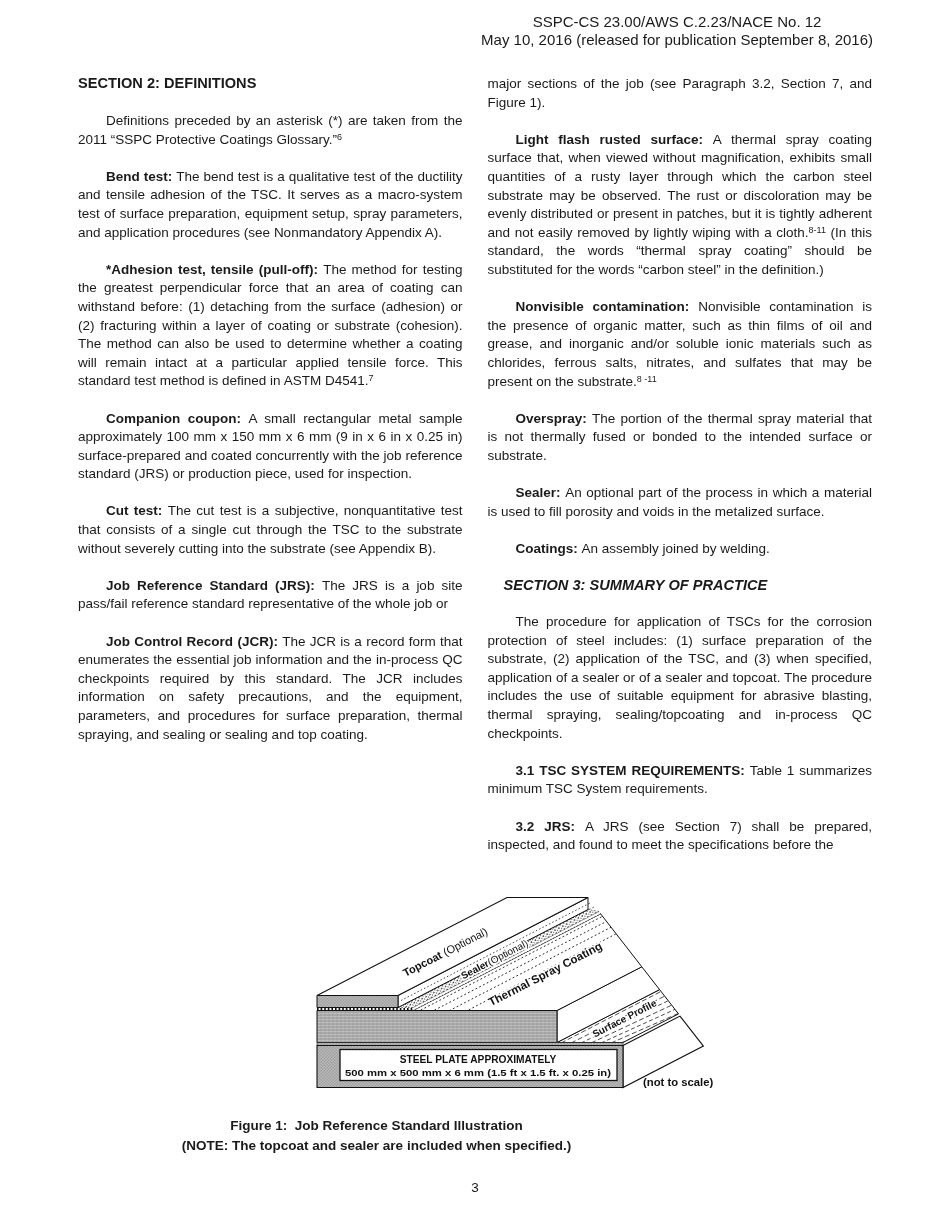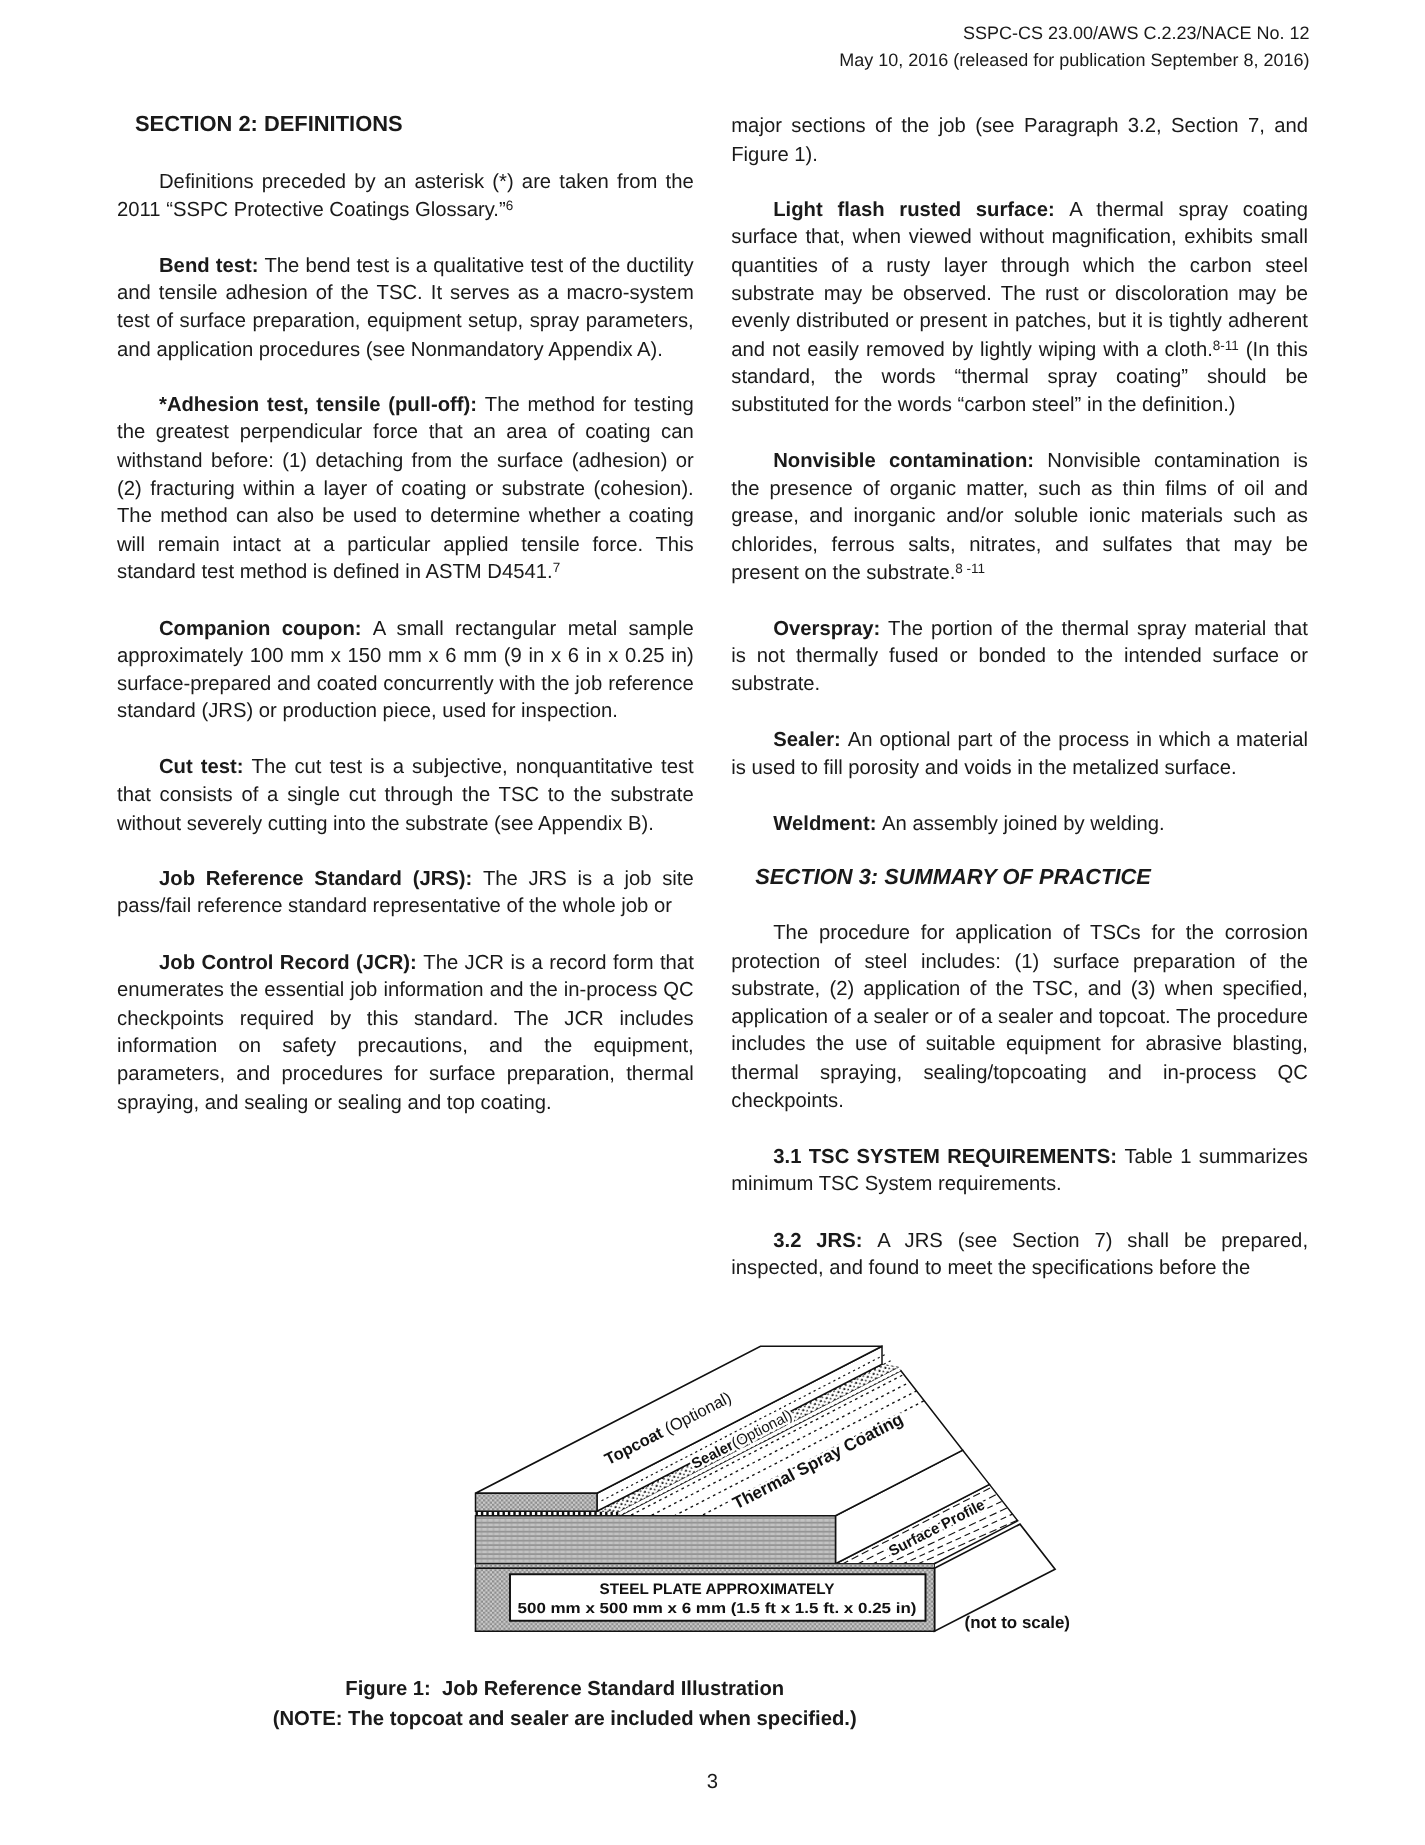--- a/index.html
+++ b/index.html
@@ -1,23 +1,23 @@
 <!DOCTYPE html>
 <html><head>
 <meta charset="utf-8">
 <style>
   html,body{margin:0;padding:0;background:#ffffff;}
   .page{
     position:relative;width:950px;height:1230px;background:#ffffff;
     font-family:"Liberation Sans",sans-serif;color:#1a1a1a;overflow:hidden;
   }
-  .header{position:absolute;top:13px;right:77px;text-align:right;font-size:12px;line-height:18px;}
+  .header{position:absolute;top:13px;right:77px;text-align:center;font-size:15px;line-height:18px;}
   .columns{position:absolute;top:75px;left:78px;width:794px;display:flex;gap:25px;}
   .col{width:384.5px;}
-  h2.sec{font-size:14.6px;font-weight:bold;margin:0 0 21px 12px;}
+  h2.sec{font-size:14.6px;font-weight:bold;margin:0 0 21px 0;}
   h2.sec3{margin:16px 0 20px 16px;font-style:italic;}
   .col p{font-size:13.5px;line-height:18.6px;text-align:justify;text-indent:28px;margin:0 0 18.6px 0;}
   .col p.cont{text-indent:0;}
   .b{font-weight:bold;}
   sup{font-size:9px;line-height:0;position:relative;top:-4px;vertical-align:baseline;}
   .figwrap{position:absolute;left:295px;top:878px;width:430px;height:218px;}
   .caption{position:absolute;left:0;top:1116px;width:753px;text-align:center;
            font-weight:bold;font-size:13.5px;line-height:19.5px;}
   .caption div{white-space:pre;}
   .pagenum{position:absolute;left:0;top:1180px;width:950px;text-align:center;font-size:13.5px;}
@@ -43,21 +43,21 @@
       <p><span class="b">Cut test: </span><span>The cut test is a subjective, nonquantitative test that consists of a single cut through the TSC to the substrate without severely cutting into the substrate (see Appendix B).</span></p>
       <p><span class="b">Job Reference Standard (JRS): </span><span>The JRS is a job site pass/fail reference standard representative of the whole job or</span></p>
       <p><span class="b">Job Control Record (JCR): </span><span>The JCR is a record form that enumerates the essential job information and the in-process QC checkpoints required by this standard. The JCR includes information on safety precautions, and the equipment, parameters, and procedures for surface preparation, thermal spraying, and sealing or sealing and top coating.</span></p>
     </div>
     <div class="col">
       <p class="cont"><span>major sections of the job (see Paragraph 3.2, Section 7, and Figure 1).</span></p>
       <p><span class="b">Light flash rusted surface: </span><span>A thermal spray coating surface that, when viewed without magnification, exhibits small quantities of a rusty layer through which the carbon steel substrate may be observed. The rust or discoloration may be evenly distributed or present in patches, but it is tightly adherent and not easily removed by lightly wiping with a cloth.</span><sup>8-11</sup><span> (In this standard, the words “thermal spray coating” should be substituted for the words “carbon steel” in the definition.)</span></p>
       <p><span class="b">Nonvisible contamination: </span><span>Nonvisible contamination is the presence of organic matter, such as thin films of oil and grease, and inorganic and/or soluble ionic materials such as chlorides, ferrous salts, nitrates, and sulfates that may be present on the substrate.</span><sup>8 -11</sup></p>
       <p><span class="b">Overspray: </span><span>The portion of the thermal spray material that is not thermally fused or bonded to the intended surface or substrate.</span></p>
       <p><span class="b">Sealer: </span><span>An optional part of the process in which a material is used to fill porosity and voids in the metalized surface.</span></p>
-      <p><span class="b">Weldment: </span><span>An assembly joined by welding.</span></p>
+      <p><span class="b">Coatings: </span><span>An assembly joined by welding.</span></p>
       <h2 class="sec sec3">SECTION 3: SUMMARY OF PRACTICE</h2>
       <p><span>The procedure for application of TSCs for the corrosion protection of steel includes: (1) surface preparation of the substrate, (2) application of the TSC, and (3) when specified, application of a sealer or of a sealer and topcoat. The procedure includes the use of suitable equipment for abrasive blasting, thermal spraying, sealing/topcoating and in-process QC checkpoints.</span></p>
       <p><span class="b">3.1 TSC SYSTEM REQUIREMENTS: </span><span>Table 1 summarizes minimum TSC System requirements.</span></p>
       <p><span class="b">3.2 JRS: </span><span>A JRS (see Section 7) shall be prepared, inspected, and found to meet the specifications before the</span></p>
     </div>
   </div>
 
   <div class="figwrap">
     <svg width="430" height="218" viewBox="0 0 430 215">
       <defs>

